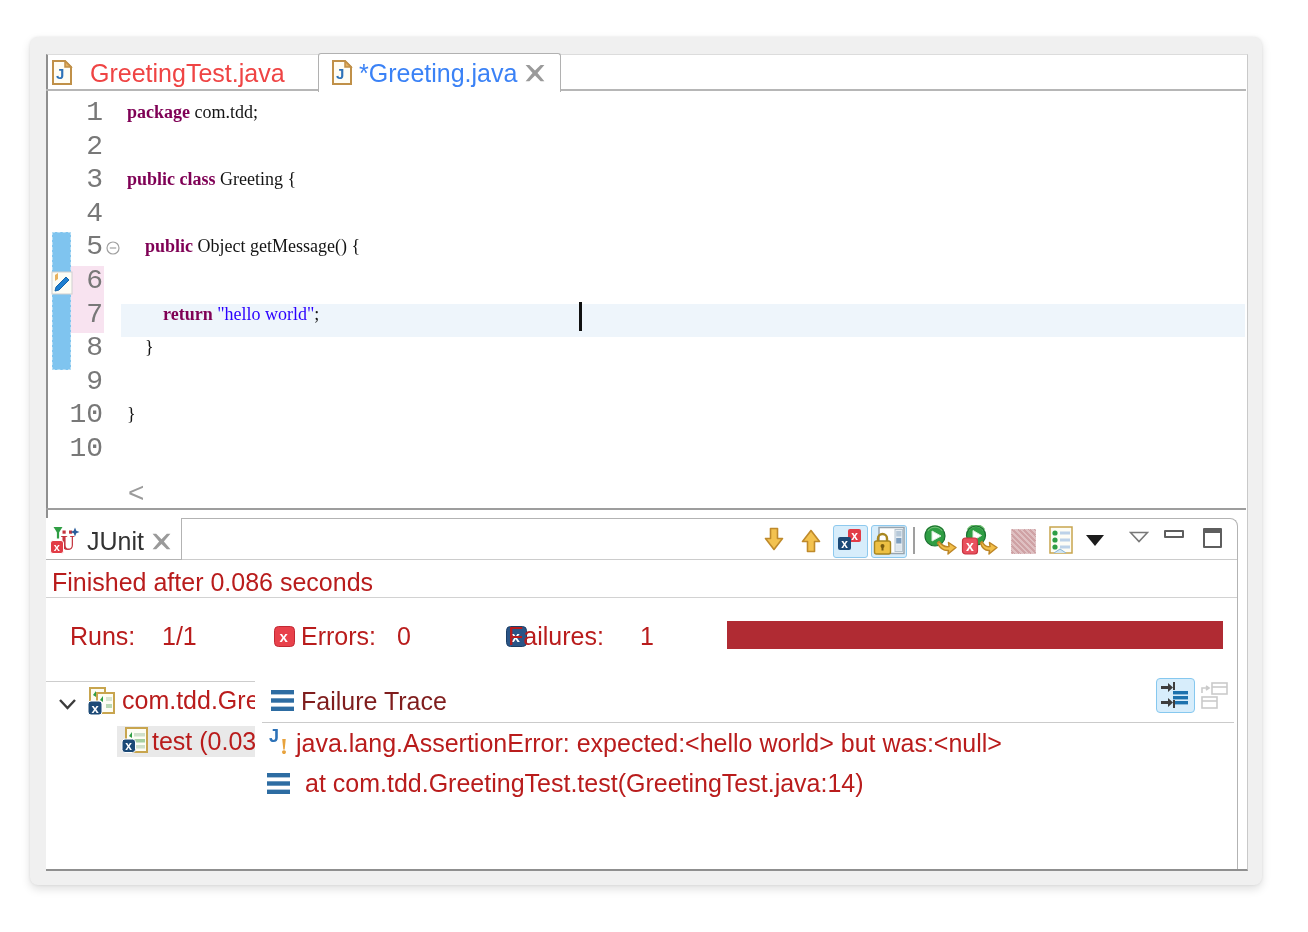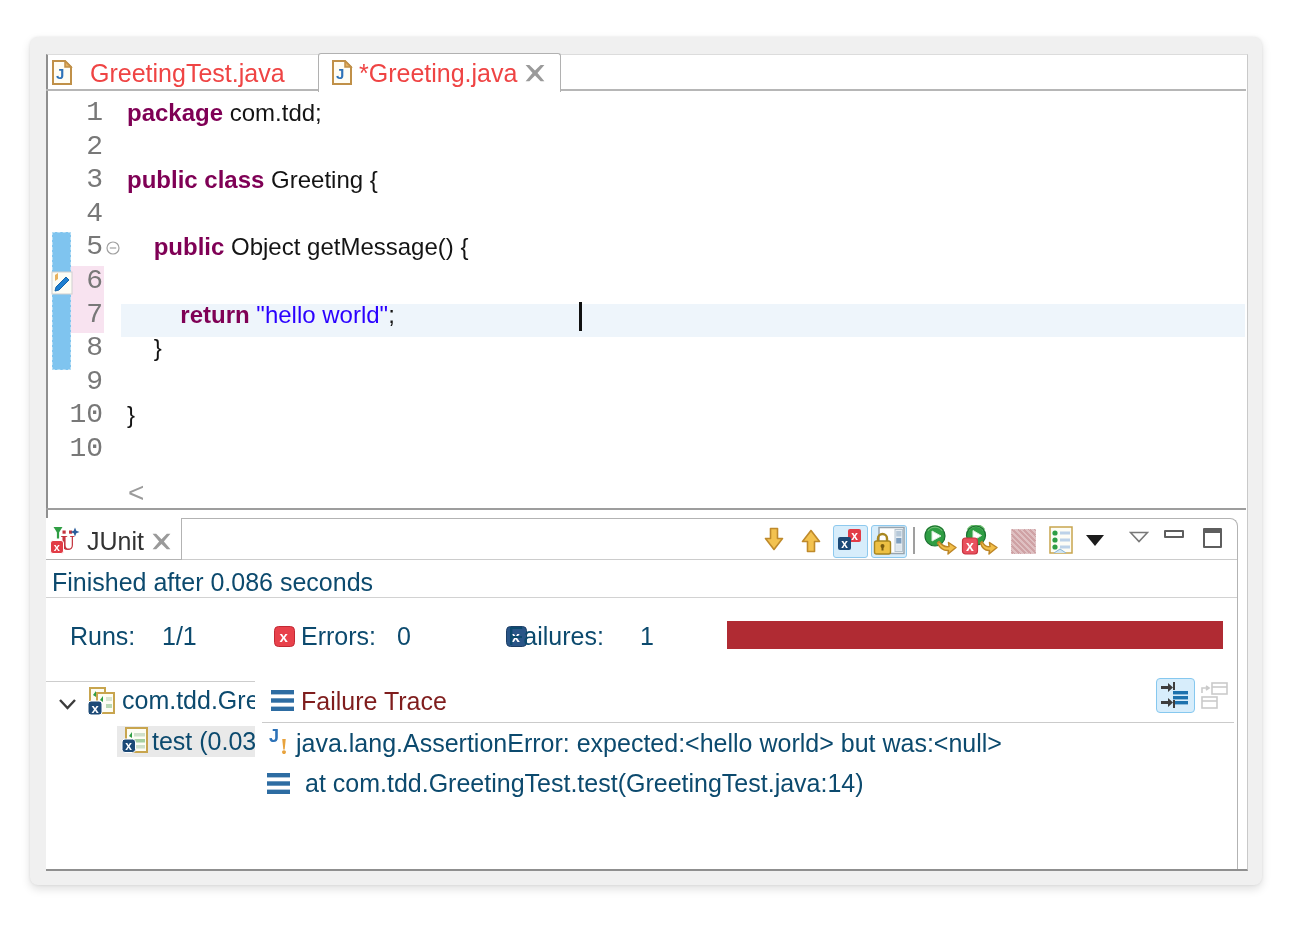--- a/index.html
+++ b/index.html
@@ -3,25 +3,25 @@
 <meta charset="utf-8">
 <style>
   html,body{margin:0;padding:0;}
   body{width:1308px;height:932px;background:#ffffff;position:relative;overflow:hidden;
        font-family:"Liberation Sans", sans-serif;}
   .abs{position:absolute;}
   .card{left:30px;top:37px;width:1232px;height:848px;background:#f0f0f0;border-radius:8px;
         box-shadow:0 4px 10px rgba(0,0,0,0.13), 0 0 3px rgba(0,0,0,0.08);}
   .win{left:46px;top:54px;width:1199px;height:814px;background:#ffffff;
        border-left:2px solid #8f8f8f;border-bottom:2px solid #8f8f8f;border-right:1px solid #c9c9c9;border-top:1px solid #dcdcdc;}
-  .mono{font-family:Liberation Sans, sans-serif;font-size:24px;line-height:33.6px;white-space:pre;color:#141414;}
+  .mono{font-family:Liberation Serif, serif;font-size:18px;line-height:33.6px;white-space:pre;color:#141414;}
   .kw{color:#7f0055;font-weight:bold;}
   .str{color:#2a00ff;}
   .lnum{font-family:"Liberation Mono", monospace;font-size:28px;line-height:33.6px;color:#787878;text-align:right;}
-  .ui{font-size:25px;line-height:28px;color:#0c4a6e;white-space:pre;}
+  .ui{font-size:25px;line-height:28px;color:#b91c1c;white-space:pre;}
   .tabline{left:46px;top:89px;width:1200px;height:0;border-top:2px solid #b6b6b6;}
   .tab2{left:318px;top:53px;width:241px;height:38px;background:#fff;border:1px solid #b1b1b1;border-bottom:none;border-radius:3px 3px 0 0;}
 </style>
 </head>
 <body>
 <div class="abs card"></div>
 <div class="abs win"></div>
 
 <div class="abs tabline"></div>
 <div class="abs tab2"></div>
@@ -31,21 +31,21 @@
   <path d="M14 1 L14 7 L20 7 Z" fill="#e8b15e" stroke="#c09048" stroke-width="1.5"></path>
   <text x="5" y="19" font-family="Liberation Sans" font-weight="bold" font-size="15" fill="#2e73b8">J</text>
 </svg>
 <div class="abs ui" style="left:90px;top:59px;color:#ef4444;">GreetingTest.java</div>
 
 <svg class="abs" style="left:331px;top:60px" width="22" height="25" viewBox="0 0 22 25">
   <path d="M2 1 L14 1 L20 7 L20 24 L2 24 Z" fill="#fffdf4" stroke="#c09048" stroke-width="2"></path>
   <path d="M14 1 L14 7 L20 7 Z" fill="#e8b15e" stroke="#c09048" stroke-width="1.5"></path>
   <text x="5" y="19" font-family="Liberation Sans" font-weight="bold" font-size="15" fill="#2e73b8">J</text>
 </svg>
-<div class="abs ui" style="left:359px;top:59px;color:#ef4444;text-align:center;">*Greeting.java</div>
+<div class="abs ui" style="left:359px;top:59px;color:#3b82f6;text-align:center;">*Greeting.java</div>
 <svg class="abs" style="left:525px;top:64px" width="20" height="18" viewBox="0 0 16 14">
   <path d="M0.5 0.5 L3.5 0.5 L8 5 L12.5 0.5 L15.5 0.5 L10 7 L15.5 13.5 L12.5 13.5 L8 9 L3.5 13.5 L0.5 13.5 L6 7 Z" fill="#9a9a9a"></path>
 </svg>
 
 <div class="abs" style="left:52px;top:232px;width:17px;height:136px;background:#7fc4ef;border:1px dashed #b5ddf4;"></div>
 <div class="abs" style="left:71px;top:266px;width:33px;height:67px;background:#f8e3f0;"></div>
 <div class="abs" style="left:121px;top:304px;width:1124px;height:33px;background:#eef5fb;"></div>
 
 <svg class="abs" style="left:51px;top:271px" width="22" height="24" viewBox="0 0 22 24">
   <rect x="1" y="1" width="20" height="22" fill="#fdfdf5" stroke="#cfcfcf" stroke-width="1"></rect>

